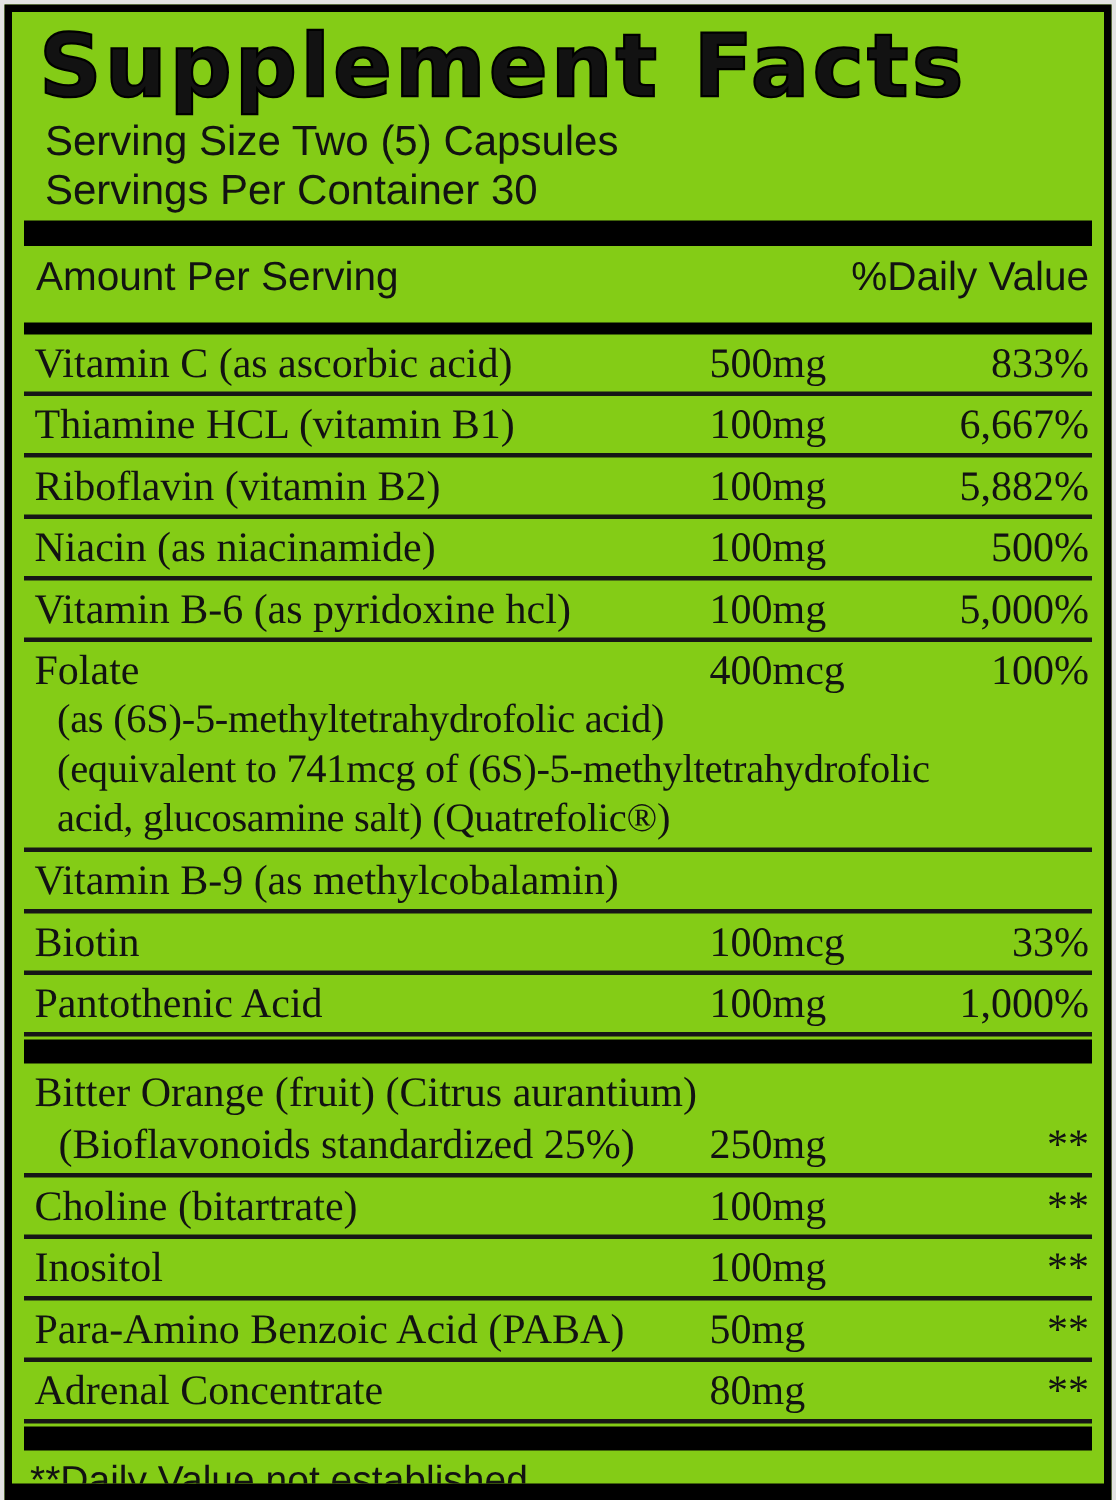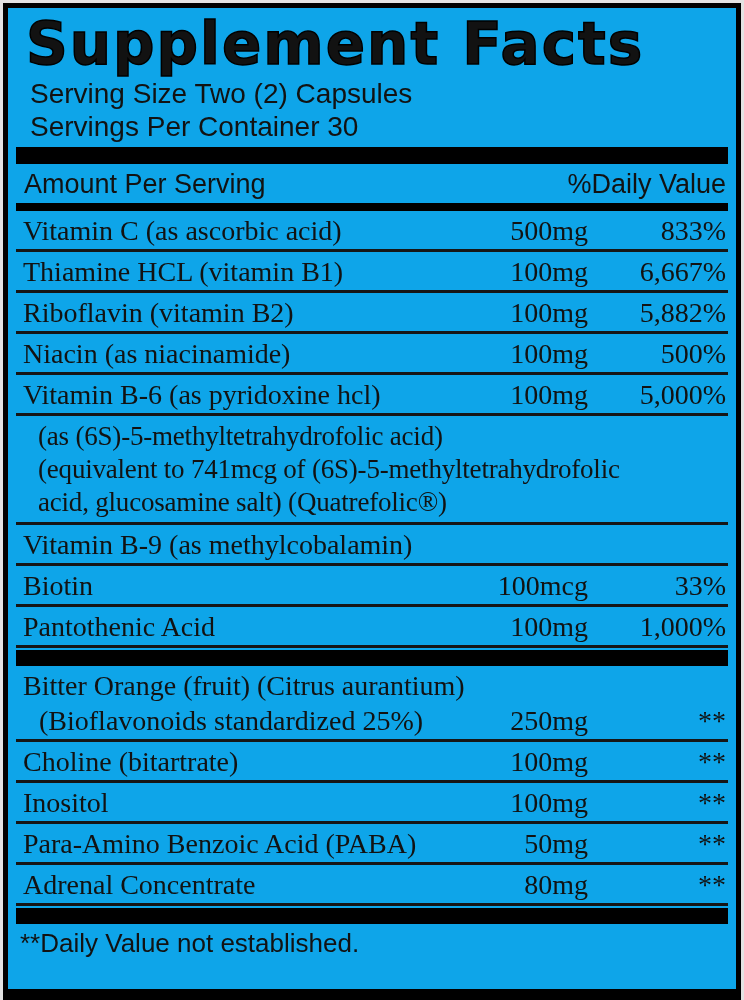--- a/index.html
+++ b/index.html
@@ -6,21 +6,21 @@
   body{
     width:744px;height:1000px;
     background:#e3e3e3;
     font-family:"Liberation Sans", sans-serif;
     color:#121212;
     position:relative;
     overflow:hidden;
   }
   .panel{
     position:absolute;left:3px;top:3px;right:3px;bottom:0;
-    background:#0ea5e9;
+    background:#84cc16;
     border:5px solid #000;
     border-bottom:11px solid #000;
     box-sizing:border-box;
     padding:2px 8px 4px 8px;
     overflow:hidden;
   }
   .sf-title{
     font-family:"DejaVu Sans", sans-serif;
     font-weight:bold;
     font-size:58px;
@@ -39,39 +39,39 @@
   }
   .bar-thick{
     height:17px;background:#000;margin-top:5px;
   }
   .bar-group{
     height:16px;background:#000;margin-top:2px;
   }
   .col-header{
     display:flex;justify-content:space-between;
     font-size:27px;line-height:30px;
-    padding:5px 2px 4px 8px;
+    padding:5px 2px 16px 8px;
   }
   .bar-mid{
     height:8px;background:#000;
   }
   .rows{width:100%;font-family:Liberation Serif, serif;}
   .row{
     border-bottom:3px solid #161616;
     padding:4px 0 3px 0;
   }
   .row-top{
     display:flex;align-items:flex-start;
     font-size:28px;line-height:31px;
   }
   .row-top.two-line{align-items:flex-end;}
   .cell{white-space:nowrap;}
   .name{flex:1;padding-left:7px;overflow:visible;}
   .name .n2{display:block;padding-left:16px;margin-top:4px;}
-  .amt{width:115px;text-align:right;}
+  .amt{width:115px;text-align:left;}
   .pct{width:138px;text-align:right;padding-right:2px;}
   .subs{
     padding-left:22px;
     font-size:27px;line-height:33px;
     letter-spacing:-0.2px;
     margin-right:-6px;
   }
   .subline{white-space:nowrap;}
   .footnote{
     font-size:26px;line-height:31px;
@@ -79,21 +79,21 @@
     white-space:nowrap;
   }
 </style>
 </head>
 <body>
 
 <div class="panel">
 
   <div class="sf-title">Supplement Facts</div>
 
-  <div class="serving">Serving Size Two (2) Capsules</div>
+  <div class="serving">Serving Size Two (5) Capsules</div>
   <div class="serving">Servings Per Container 30</div>
 
   <div class="bar-thick"></div>
 
   <div class="col-header">
     <span>Amount Per Serving</span>
     <span>%Daily Value</span>
   </div>
 
   <div class="bar-mid"></div>
@@ -133,20 +133,25 @@
   </div>
       <div class="row">
     <div class="row-top">
       <div class="cell name"><span class="n1">Vitamin B-6 (as pyridoxine hcl)</span></div>
       <div class="cell amt">100mg</div>
       <div class="cell pct">5,000%</div>
     </div>
 
   </div>
       <div class="row">
+    <div class="row-top">
+      <div class="cell name"><span class="n1">Folate</span></div>
+      <div class="cell amt">400mcg</div>
+      <div class="cell pct">100%</div>
+    </div>
     <div class="subs">
           <div class="subline">(as (6S)-5-methyltetrahydrofolic acid)</div>
           <div class="subline">(equivalent to 741mcg of (6S)-5-methyltetrahydrofolic</div>
           <div class="subline">acid, glucosamine salt) (Quatrefolic®)</div>
         </div>
   </div>
       <div class="row">
     <div class="row-top">
       <div class="cell name"><span class="n1">Vitamin B-9 (as methylcobalamin)</span></div>
     </div>

